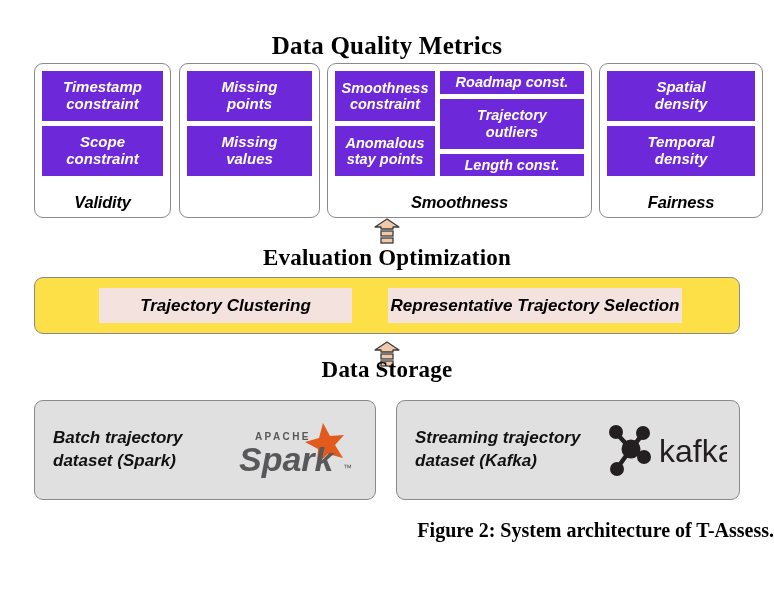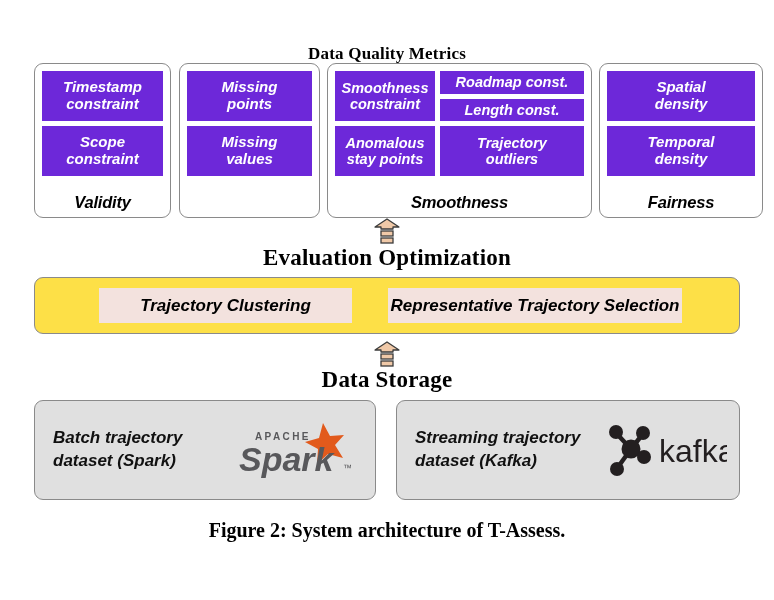--- a/index.html
+++ b/index.html
@@ -18,23 +18,23 @@
   
   .section-title {
     position: absolute;
     width: 100%;
     text-align: center;
     font-family: "Liberation Serif", serif;
     font-weight: bold;
     color: #000000;
     letter-spacing: .2px;
   }
-  #title-dqm  { top: 44px;  font-size: 17px; }
+  #title-dqm  { top: 32px;  font-size: 25px; }
   #title-eo   { top: 245px; font-size: 23px; }
-  #title-ds   { top: 367px; font-size: 23px; }
+  #title-ds   { top: 357px; font-size: 23px; }
 
   
   #metrics-row {
     position: absolute;
     top: 63px;
     left: 34px;
     width: 706px;
     height: 155px;
   }
   .metric-card {
@@ -161,21 +161,21 @@
     margin-left: auto;
     display: flex;
     align-items: center;
   }
 
   
   #figure-caption {
     position: absolute;
     top: 519px;
     width: 100%;
-    text-align: center;
+    text-align: right;
     font-family: "Liberation Serif", serif;
     font-weight: bold;
     font-size: 20px;
     color: #000000;
   }
 </style>
 </head>
 <body>
 
 <div class="section-title" id="title-dqm">Data Quality Metrics</div>
@@ -200,23 +200,23 @@
   <div class="metric-card card-consistency">
     <div class="consistency-grid">
       <div class="consistency-col-left">
         <div class="chip chip-tall chip-sm">Smoothness
 constraint</div>
         <div class="chip chip-tall chip-sm">Anomalous
 stay points</div>
       </div>
       <div class="consistency-col-right">
         <div class="chip chip-short">Roadmap const.</div>
-        <div class="chip chip-short">Length const.</div>
         <div class="chip chip-tall chip-sm">Trajectory
 outliers</div>
+        <div class="chip chip-short">Length const.</div>
       </div>
     </div>
     <div class="card-label">Smoothness</div>
   </div>
 
   <div class="metric-card card-fairness">
     <div class="chip chip-tall">Spatial
 density</div>
     <div class="chip chip-tall">Temporal
 density</div>

